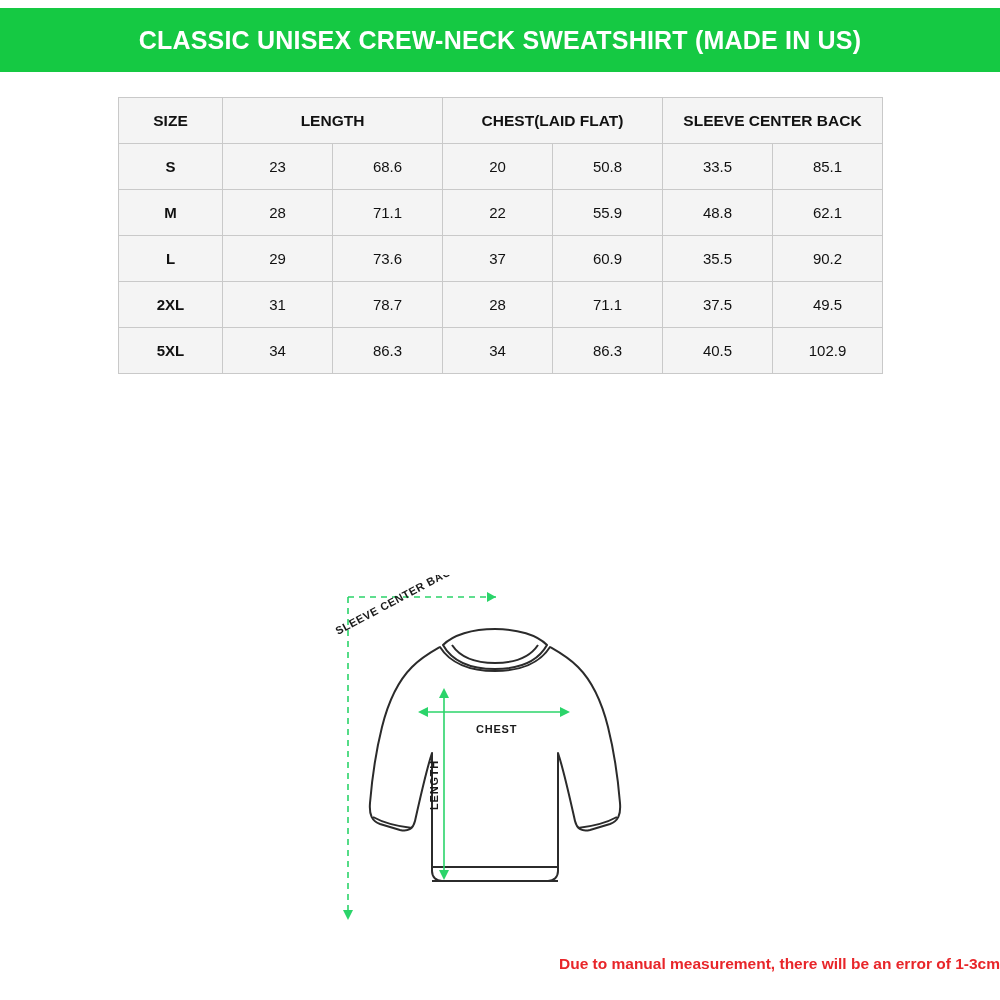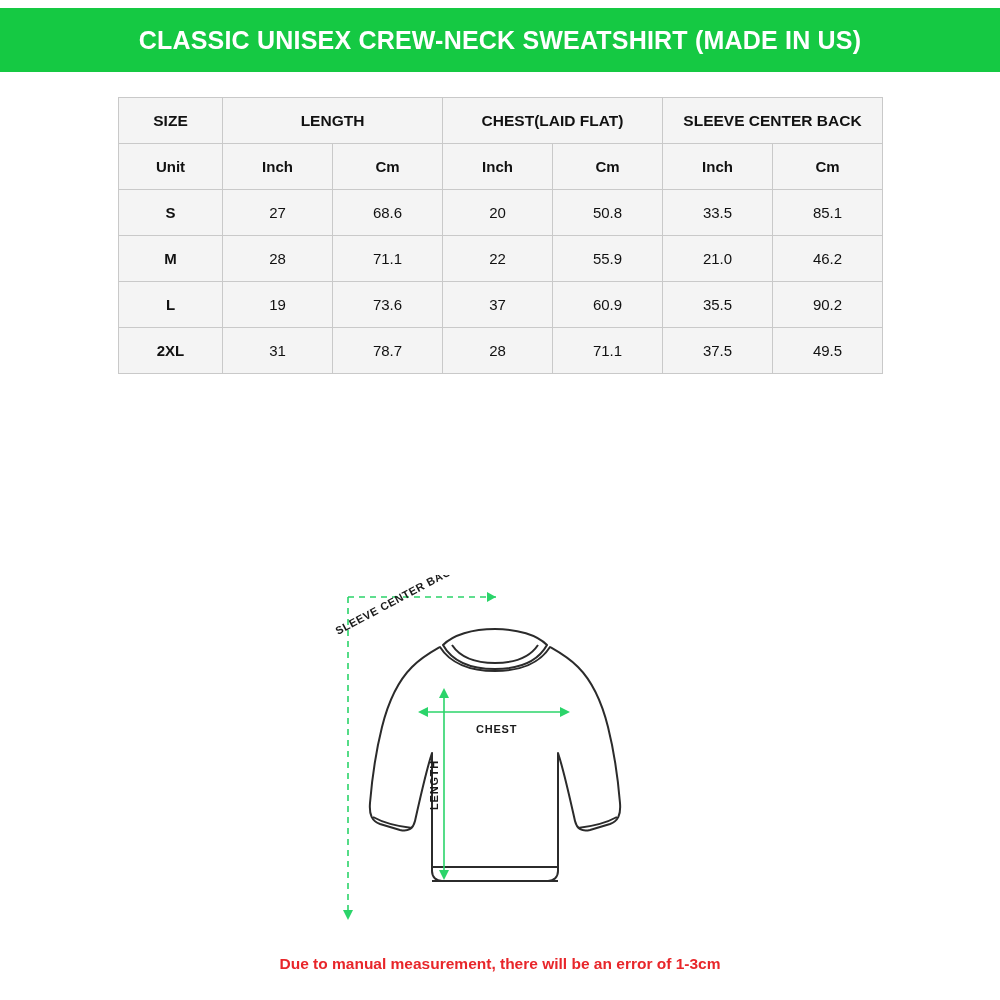--- a/index.html
+++ b/index.html
@@ -94,21 +94,21 @@
   .illustration svg {
     display: block;
   }
 
   
   .footer-note {
     position: absolute;
     left: 0;
     top: 955px;
     width: 1000px;
-    text-align: center;
+    text-align: right;
     color: #e8262a;
     font-size: 15.5px;
     font-weight: bold;
   }
 </style>
 </head>
 <body>
 
 <div class="page">
 
@@ -127,66 +127,66 @@
         <col class="col-num">
           <col class="col-num">
       </colgroup>
       <thead>
         <tr class="hdr-row">
           <th class="size-cell">SIZE</th>
           <th colspan="2">LENGTH</th>
           <th colspan="2">CHEST(LAID FLAT)</th>
           <th colspan="2">SLEEVE CENTER BACK</th>
         </tr>
-        <tr>
-          <td class="unit-cell">Unit</td>
-          <td class="unit-cell">Inch</td>
-          <td class="unit-cell">Cm</td>
-          <td class="unit-cell">Inch</td>
-          <td class="unit-cell">Cm</td>
-          <td class="unit-cell">Inch</td>
-          <td class="unit-cell">Cm</td>
-        </tr>
       </thead>
       <tbody>
         <tr>
           <td class="size-cell">S</td>
-          <td>27</td>
+          <td>23</td>
           <td>68.6</td>
           <td>20</td>
           <td>50.8</td>
           <td>33.5</td>
           <td>85.1</td>
         </tr>
         <tr>
           <td class="size-cell">M</td>
           <td>28</td>
           <td>71.1</td>
           <td>22</td>
           <td>55.9</td>
-          <td>21.0</td>
-          <td>46.2</td>
+          <td>48.8</td>
+          <td>62.1</td>
         </tr>
         <tr>
           <td class="size-cell">L</td>
-          <td>19</td>
+          <td>29</td>
           <td>73.6</td>
           <td>37</td>
           <td>60.9</td>
           <td>35.5</td>
           <td>90.2</td>
         </tr>
         <tr>
           <td class="size-cell">2XL</td>
           <td>31</td>
           <td>78.7</td>
           <td>28</td>
           <td>71.1</td>
           <td>37.5</td>
           <td>49.5</td>
+        </tr>
+        <tr>
+          <td class="size-cell">5XL</td>
+          <td>34</td>
+          <td>86.3</td>
+          <td>34</td>
+          <td>86.3</td>
+          <td>40.5</td>
+          <td>102.9</td>
         </tr>
       </tbody>
     </table>
   </div>
 
   <div class="illustration">
     <svg width="420" height="355" viewBox="0 0 420 355" xmlns="http://www.w3.org/2000/svg">
 
       <g fill="none" stroke="#2b2b2b" stroke-width="2" stroke-linejoin="round">
 

